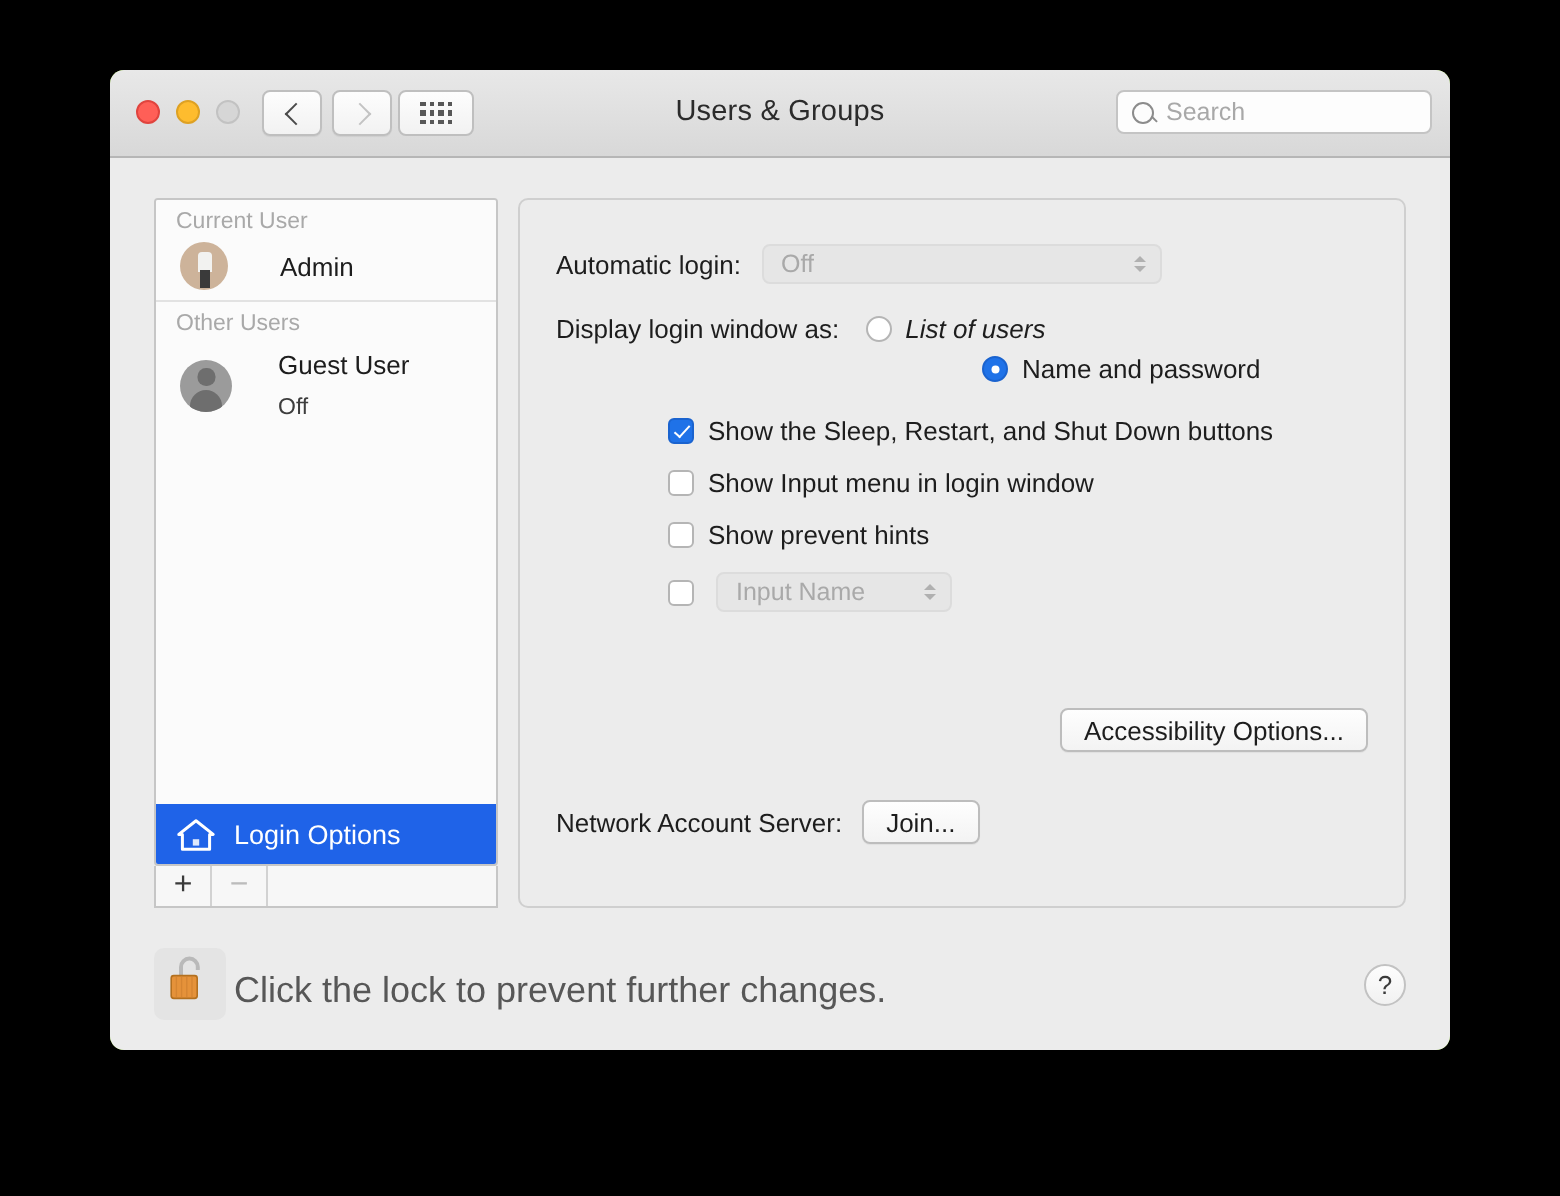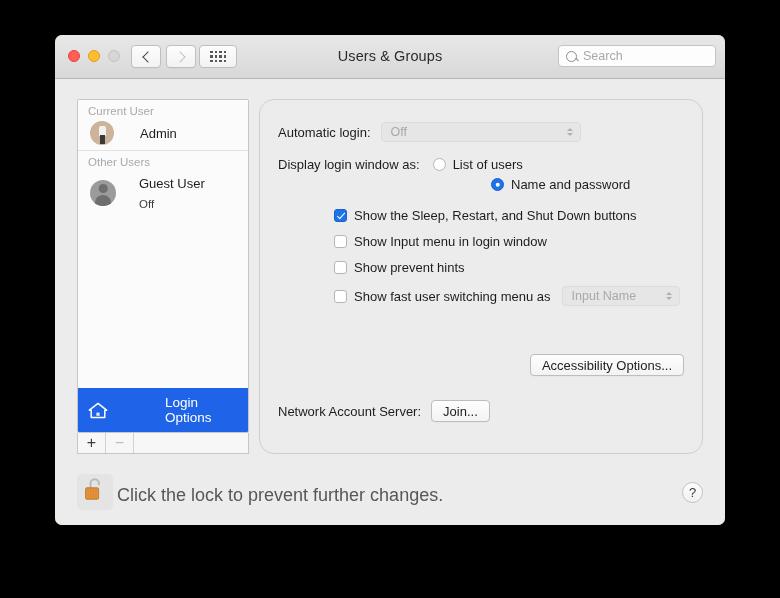--- a/index.html
+++ b/index.html
@@ -238,27 +238,26 @@
     color: #1d1d1d;
     margin-left: 26px;
   }
   .ustack { margin-left: 23px; line-height: 1.25; }
   .ustack .n { font-size: 13px; color: #1d1d1d; }
   .ustack .s { font-size: 11.5px; color: #3d3d3d; }
 
   .loginopt {
     position: absolute;
     left: 0; right: 0; bottom: 0;
-    height: 44px;
+    height: 30px;
     background: #1f63e8;
     display: flex;
     align-items: center;
     padding-left: 10px;
     box-sizing: border-box;
-    gap: 48px;
   }
   .house { width: 20px; height: 17px; position: relative; flex: none; }
   .house svg { display: block; }
   .loginopt .lbl {
     color: #ffffff;
     font-size: 13.5px;
     margin-left: 9px;
   }
 
   .addremove {
@@ -288,21 +287,21 @@
 
   
   .panel {
     position: absolute;
     left: 204px;
     top: 20px;
     width: 444px;
     height: 355px;
     background: #ececec;
     border: 1px solid #cfcfcf;
-    border-radius: 15px;
+    border-radius: 5px;
     box-sizing: border-box;
   }
 
   .row { position: absolute; display: flex; align-items: center; }
   .fieldlabel { font-size: 13px; color: #1d1d1d; }
 
   .popup {
     height: 20px;
     border-radius: 4px;
     border: 1px solid #dcdcdc;
@@ -519,21 +518,21 @@
           <span class="val">Off</span>
           <span class="arrows">
               <i class="up"></i>
               <i class="down"></i>
             </span>
         </span>
       </div>
 
       <div class="row" style="left:18px; top:57px;">
         <span class="fieldlabel">Display login window as:</span>
-        <span style="display:flex; align-items:center; margin-left:13px;">
+        <span style="display:flex; align-items:center; margin-left:13px;font-style:italic;">
           <span class="radio"></span>
           <span class="optlabel">List of users</span>
         </span>
       </div>
 
       <div class="row" style="left:231px; top:77px;">
         <span class="radio on"></span>
         <span class="optlabel">Name and password</span>
       </div>
 
@@ -547,21 +546,20 @@
         <span class="optlabel">Show Input menu in login window</span>
       </div>
 
       <div class="row" style="left:74px; top:160px;">
         <span class="checkbox"></span>
         <span class="optlabel">Show prevent hints</span>
       </div>
 
       <div class="row" style="left:74px; top:186px;">
         <span class="checkbox"></span>
-        <span class="optlabel">Show fast user switching menu as</span>
         <span class="popup" style="width:118px; margin-left:11px;">
           <span class="val">Input Name</span>
           <span class="arrows">
               <i class="up"></i>
               <i class="down"></i>
             </span>
         </span>
       </div>
 
       <div class="pushbtn" style="position:absolute; right:18px; top:254px;">Accessibility Options...</div>

